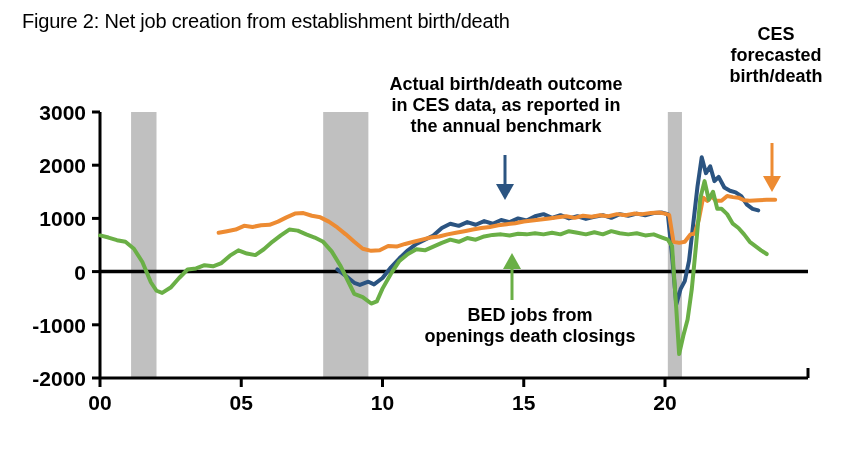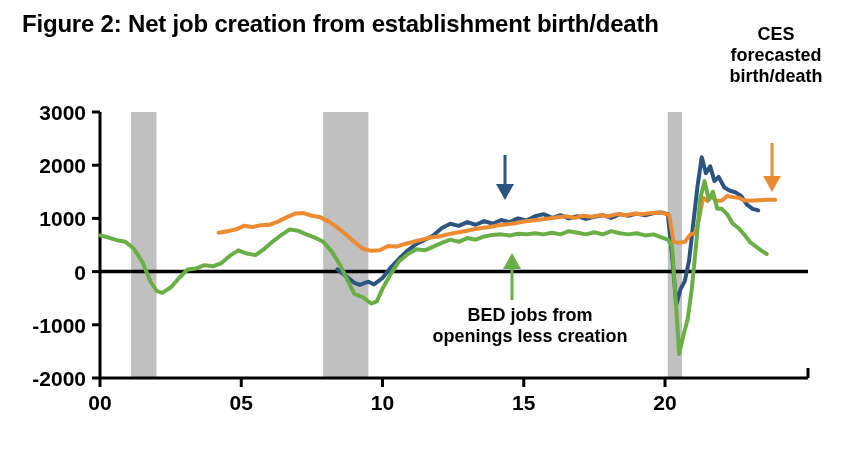--- a/index.html
+++ b/index.html
@@ -1,20 +1,20 @@
 <!DOCTYPE html>
 <html><head>
 <meta charset="utf-8">
 <style>
   html,body{margin:0;padding:0;background:#ffffff;}
   body{width:852px;height:459px;overflow:hidden;
        font-family:"Liberation Sans","DejaVu Sans",sans-serif;color:#000;}
   #root{position:relative;width:852px;height:459px;}
 
-  .fig-title{position:absolute;left:22px;top:10px;font-size:24px;font-weight:bold;
+  .fig-title{position:absolute;left:22px;top:10px;font-size:20px;font-weight:normal;
              letter-spacing:-0.2px;white-space:nowrap;}
   .fig-units{position:absolute;left:22px;top:48px;font-size:19px;font-weight:normal;
              white-space:nowrap;}
   .fig-source{position:absolute;left:22px;top:425px;font-size:19px;white-space:nowrap;}
 
   svg.plot{position:absolute;left:0;top:0;}
 
   .ann{position:absolute;font-size:18px;font-weight:bold;line-height:1.18;
        text-align:center;white-space:pre-line;}
   .ann-actual{left:356px;top:74px;width:300px;}
@@ -65,19 +65,22 @@
       <polyline points="218.65,232.76 227.13,231.17 235.60,229.57 244.07,225.85 252.55,226.91 261.03,225.32 269.50,224.78 277.97,221.59 286.45,217.34 294.93,213.61 303.40,213.08 311.88,215.74 320.35,217.34 328.82,221.59 337.30,227.44 345.78,234.36 354.25,241.81 362.72,248.72 371.20,250.85 379.68,250.32 388.15,246.06 396.63,246.60 405.10,243.94 413.57,241.81 422.05,239.68 430.53,237.55 439.00,236.49 447.47,234.36 455.95,232.76 464.43,231.17 472.90,229.57 481.38,227.98 489.85,226.91 498.32,225.32 506.80,224.25 515.28,223.19 523.75,221.59 532.22,220.53 540.70,219.46 549.18,218.40 557.65,217.34 566.13,216.27 574.60,217.87 583.07,215.74 591.55,216.80 600.03,215.21 608.50,216.27 616.97,214.14 625.45,215.21 633.93,213.61 642.40,214.14 650.88,213.08 659.35,212.55 665.00,213.61 669.24,215.21 673.47,241.81 679.13,242.87 684.78,241.81 690.43,234.36 694.66,233.83 698.90,219.46 703.14,197.65 707.38,200.84 711.61,196.06 715.85,200.84 721.50,200.84 727.15,196.06 732.80,197.12 738.45,197.65 744.10,200.31 749.75,200.84 758.22,200.31 766.70,199.78 775.18,199.78" fill="none" stroke="#ED8B32" stroke-width="4" stroke-linejoin="round" stroke-linecap="round"></polyline>
       <polyline points="100.00,235.42 108.47,237.55 116.95,240.21 125.43,241.81 133.90,248.72 142.38,262.02 150.85,282.24 156.50,290.75 162.15,292.88 170.63,287.56 179.10,277.98 187.57,269.47 196.05,268.41 204.53,265.22 213.00,266.28 221.47,263.09 229.95,255.64 238.43,250.32 246.90,253.51 255.38,255.11 263.85,249.26 272.32,241.81 280.80,235.42 289.28,229.57 297.75,230.64 306.22,234.36 314.70,237.55 323.18,241.81 331.65,251.38 340.13,265.22 348.60,282.24 354.25,293.94 362.72,297.14 371.20,303.52 376.85,301.39 382.50,288.62 390.97,273.73 399.45,260.96 407.93,254.04 416.40,249.26 424.88,250.32 433.35,246.60 441.82,242.87 450.30,239.68 458.78,241.81 467.25,238.08 475.72,239.68 484.20,236.49 492.68,234.89 501.15,234.36 509.63,235.42 518.10,233.83 526.57,234.36 535.05,233.30 543.53,234.36 552.00,232.76 560.47,234.36 568.95,231.17 577.43,232.76 585.90,234.36 594.38,232.23 602.85,234.36 611.32,231.17 619.80,233.30 628.28,234.36 636.75,233.30 645.22,235.42 653.70,234.36 662.18,237.55 667.82,239.68 672.06,246.06 676.30,308.84 679.13,354.06 683.36,335.44 687.60,319.48 691.84,288.62 696.07,245.00 700.31,198.18 704.55,181.16 708.79,199.78 713.03,191.80 717.26,208.82 721.50,208.82 727.15,214.14 732.80,223.72 738.45,227.98 744.10,234.36 749.75,241.81 755.40,246.06 761.05,250.32 766.70,254.04" fill="none" stroke="#6AAF46" stroke-width="4" stroke-linejoin="round" stroke-linecap="round"></polyline>
       <line x1="505" y1="155" x2="505" y2="184" stroke="#2B5481" stroke-width="3"></line>
       <polygon points="496 184 514 184 505 200" fill="#2B5481"></polygon>
       <line x1="772" y1="143" x2="772" y2="176" stroke="#ED8B32" stroke-width="3"></line>
       <polygon points="763 176 781 176 772 192" fill="#ED8B32"></polygon>
       <line x1="512" y1="300" x2="512" y2="269" stroke="#6AAF46" stroke-width="3"></line>
       <polygon points="503 269 521 269 512 253" fill="#6AAF46"></polygon>
     </svg>
 
+  <div class="ann ann-actual">Actual birth/death outcome
+in CES data, as reported in
+the annual benchmark</div>
   <div class="ann ann-ces">CES
 forecasted
 birth/death</div>
   <div class="ann ann-bed">BED jobs from
-openings less creation</div>
+openings death closings</div>
 
 </div>
 
 </body></html>

